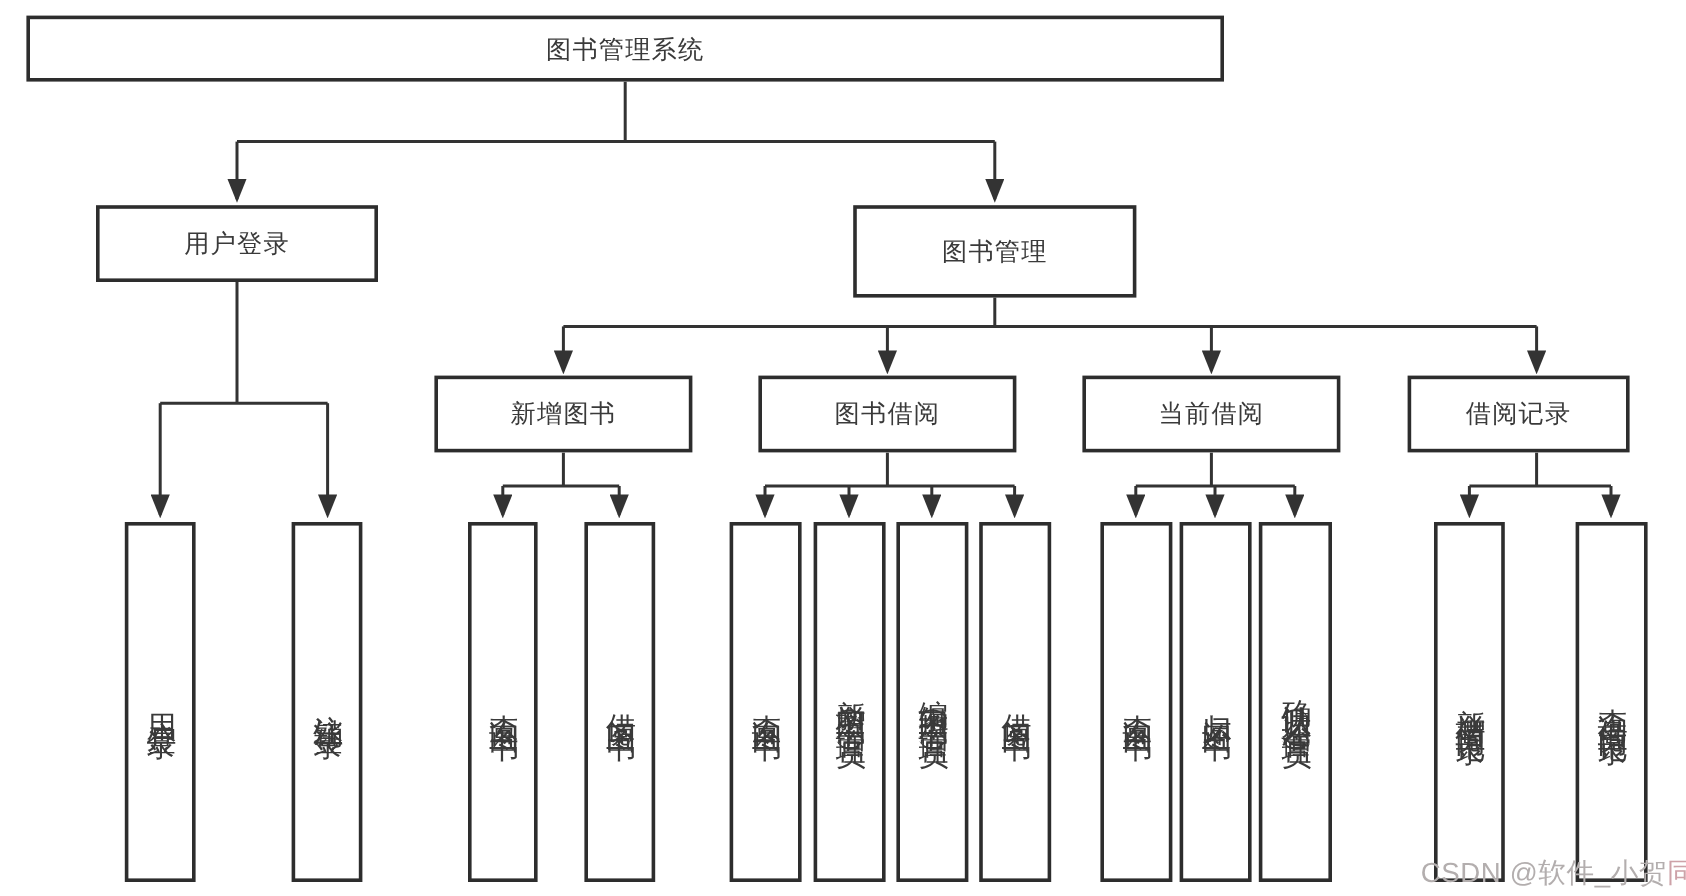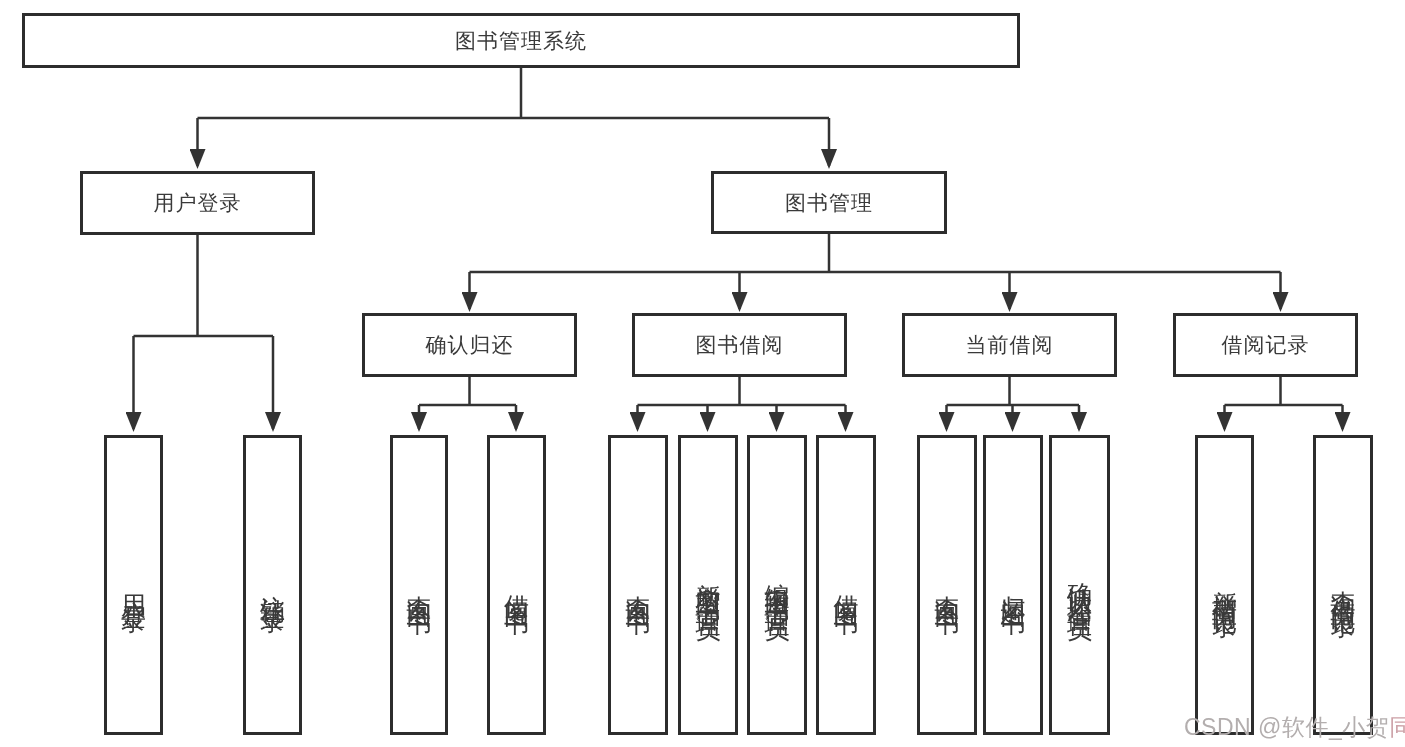--- a/index.html
+++ b/index.html
@@ -110,26 +110,26 @@
     <line x1="1342.5" y1="405" x2="1342.5" y2="429" stroke="#333333" stroke-width="2.5" marker-end="url(#arrow)"></line>
   </svg>
 
   <div class="hbox" style="left:22px; top:13px; width:998px; height:55px;">
     <span class="hlabel">图书管理系统</span>
   </div>
 
   <div class="hbox" style="left:80px; top:171px; width:235px; height:64px;">
     <span class="hlabel">用户登录</span>
   </div>
-  <div class="hbox" style="left:711px; top:171px; width:236px; height:63px;">
+  <div class="hbox" style="left:711px; top:171px; width:236px; height:77px;">
     <span class="hlabel">图书管理</span>
   </div>
 
   <div class="hbox" style="left:362px; top:313px; width:215px; height:64px;">
-    <span class="hlabel">确认归还</span>
+    <span class="hlabel">新增图书</span>
   </div>
   <div class="hbox" style="left:632px; top:313px; width:215px; height:64px;">
     <span class="hlabel">图书借阅</span>
   </div>
   <div class="hbox" style="left:902px; top:313px; width:215px; height:64px;">
     <span class="hlabel">当前借阅</span>
   </div>
   <div class="hbox" style="left:1173px; top:313px; width:185px; height:64px;">
     <span class="hlabel">借阅记录</span>
   </div>

